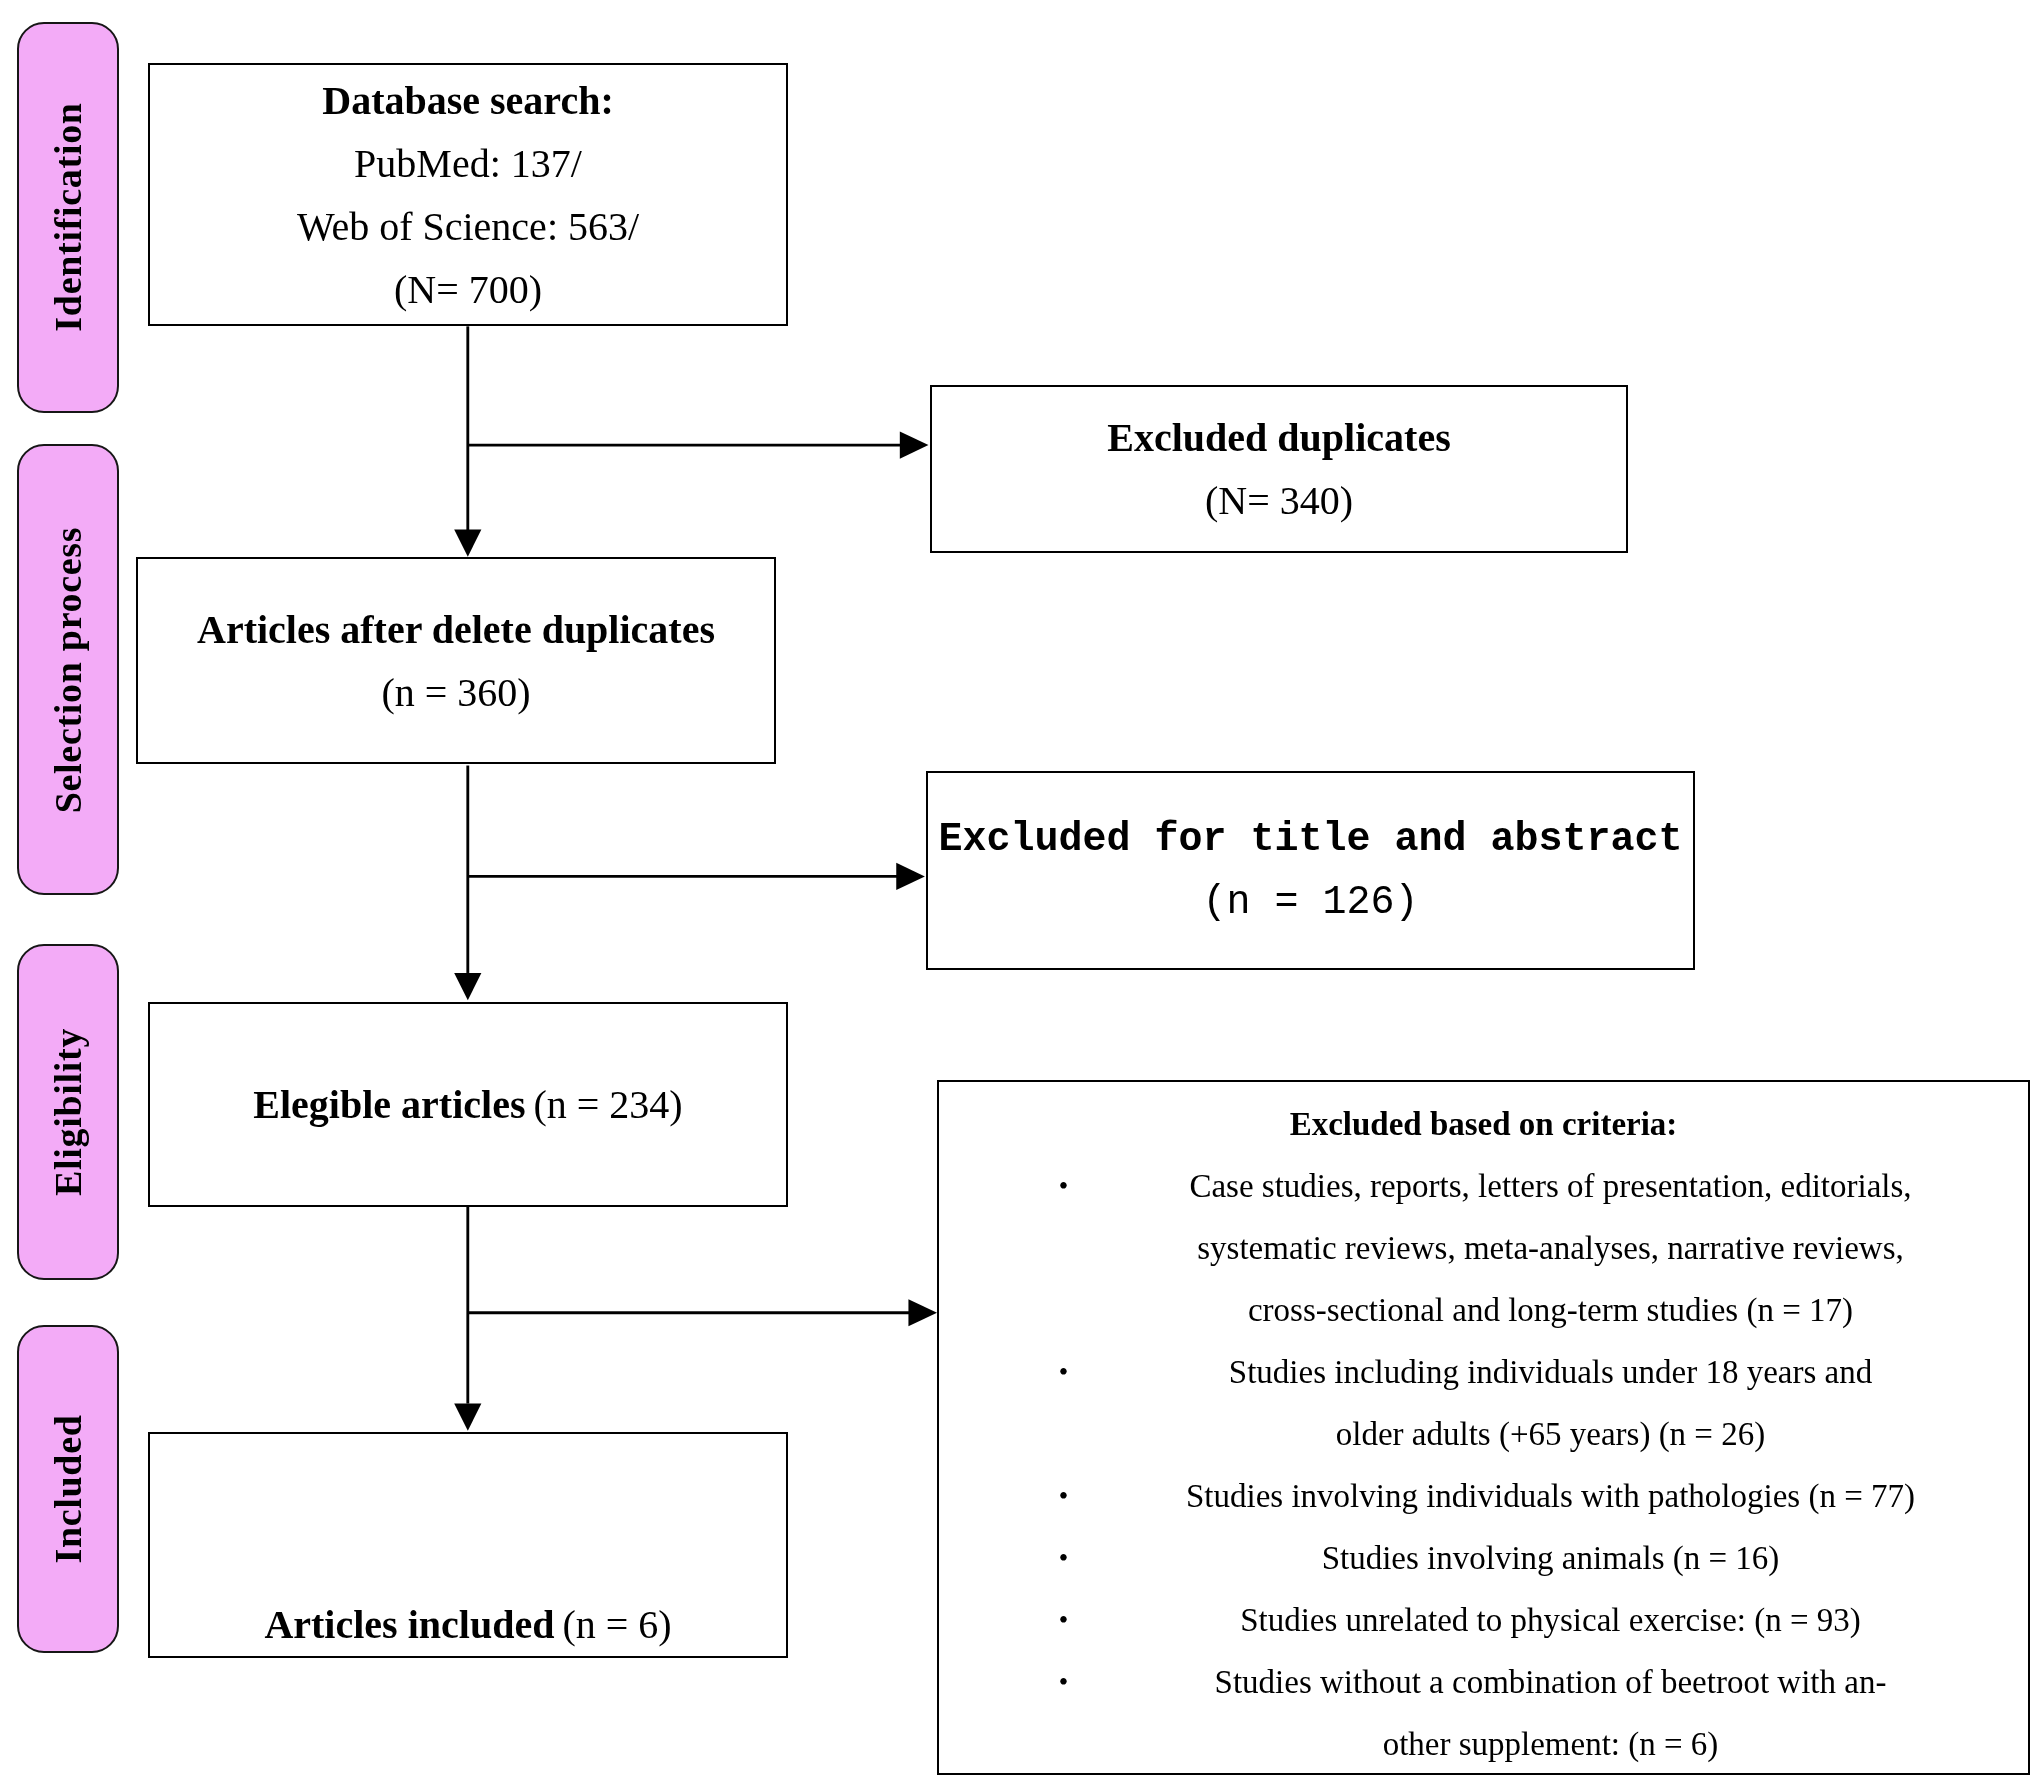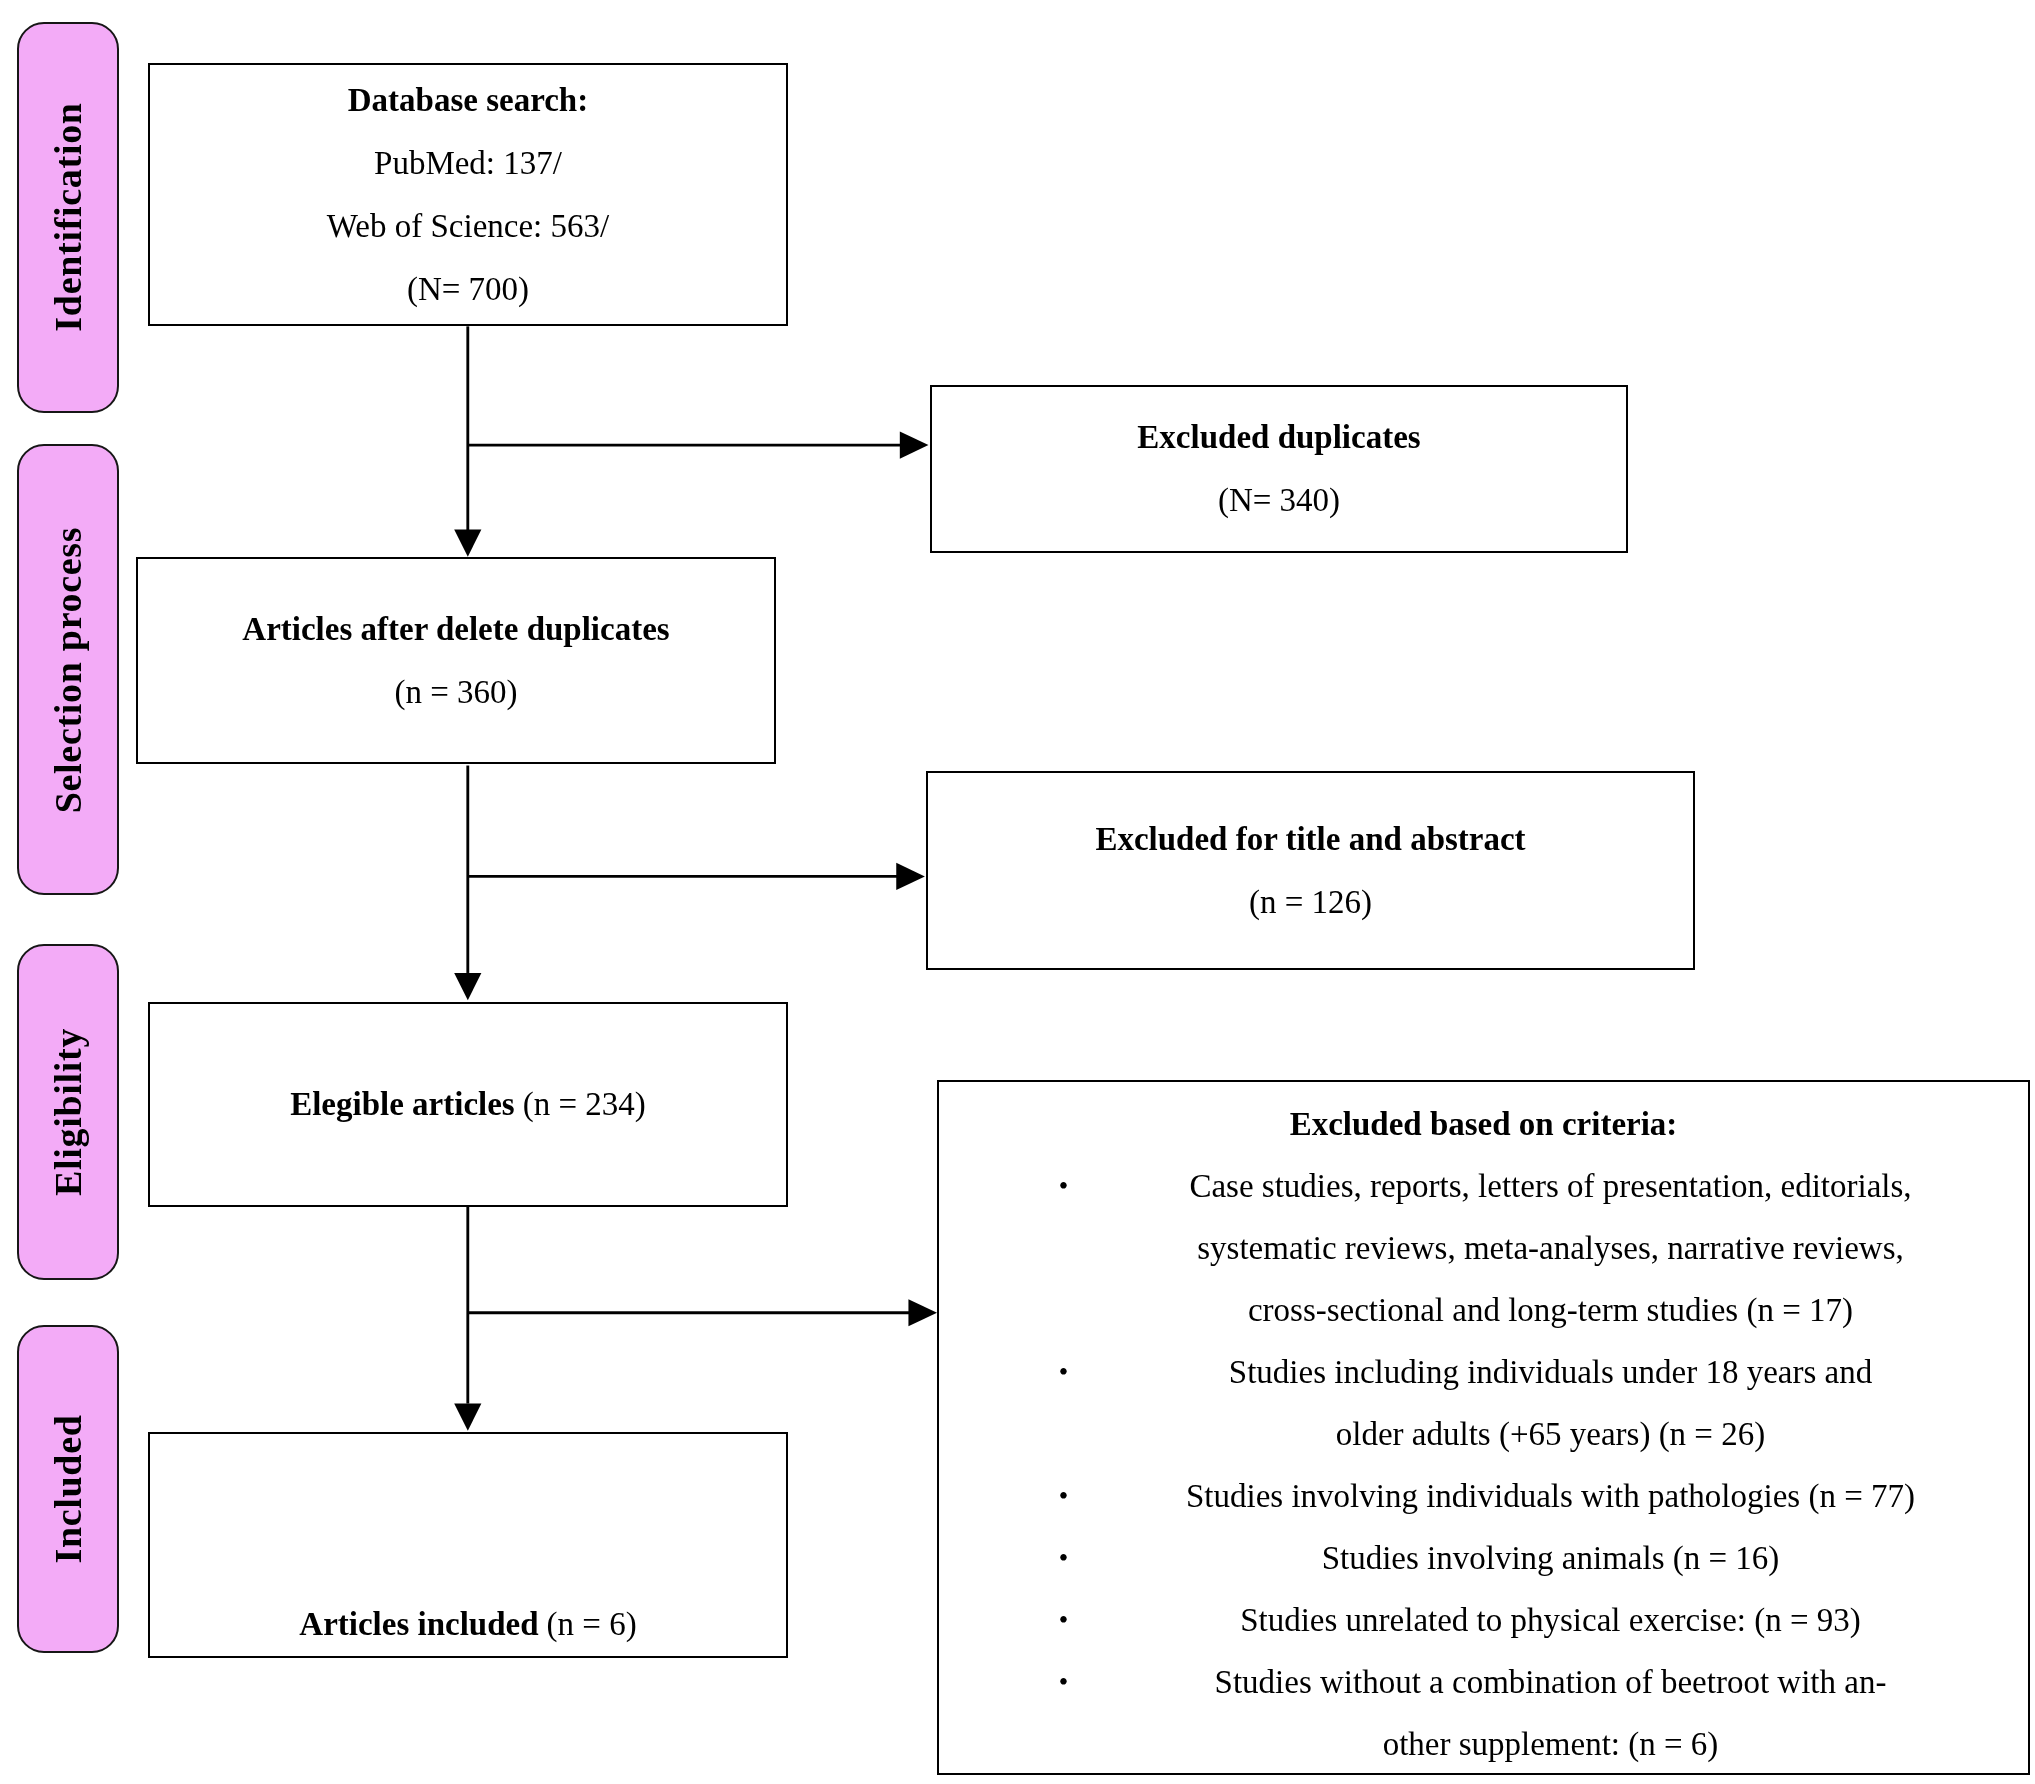--- a/index.html
+++ b/index.html
@@ -40,28 +40,28 @@
   
   .wbox {
     position: absolute;
     background: #ffffff;
     border: 2.9px solid #000000;
     display: flex;
     flex-direction: column;
     align-items: center;
     justify-content: center;
     text-align: center;
-    font-size: 33px;
+    font-size: 40px;
     line-height: 63px;
   }
   .bold { font-weight: 700; }
   .box-search      { left: 148px;  top: 63px;   width: 640px;  height: 263px; }
   .box-excl-dup    { left: 930px; top: 364px;  width: 698px;  height: 168px; margin-top: 21px; }
   .box-afterdup    { left: 136px;  top: 557px;  width: 640px;  height: 207px; }
-  .box-excl-title  { left: 926px; top: 771px; width: 769px; height: 199px; }
+  .box-excl-title  { left: 926px; top: 771px; width: 769px; height: 199px; font-family: Liberation Mono, monospace; }
   .box-eligible    { left: 148px;  top: 1002px; width: 640px;  height: 205px; }
   .box-included    { left: 148px;  top: 1432px; width: 640px;  height: 226px; justify-content: flex-end; }
   .count-gap { margin-left: 8px; }
 
   
   .box-criteria {
     position: absolute;
     left: 937px; top: 1080px; width: 1093px; height: 695px;
     background: #ffffff;
     border: 2.9px solid #000000;

